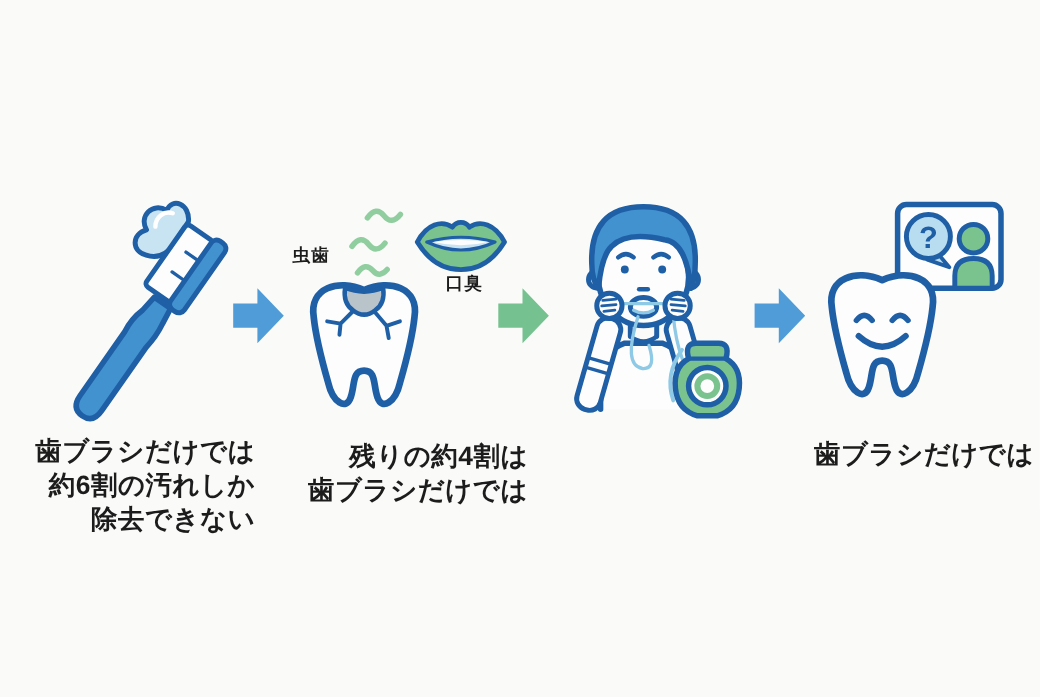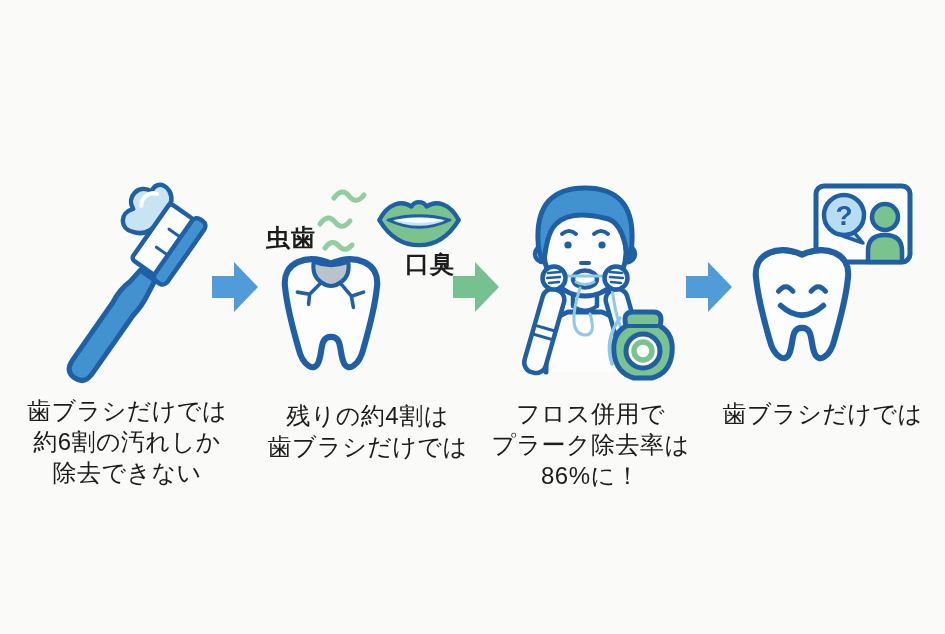--- a/index.html
+++ b/index.html
@@ -24,32 +24,32 @@
   .fBub{fill:var(--bubble-blue,#b9ddf0);}
   .fG{fill:var(--green,#7ac28e);}
   .fGray{fill:var(--cavity-gray,#b8c4ca);}
   .sLG{stroke:var(--light-green,#90cd9f);fill:none;stroke-linecap:round;}
   .sFloss{stroke:var(--floss-blue,#8ec9e5);fill:none;stroke-linecap:round;}
   .sGreen{stroke:var(--green,#7ac28e);fill:none;stroke-linecap:round;}
   .fDark{fill:var(--outline,#1f5fa6);}
 
   .caption{
     position:absolute;
-    text-align:center;
+    text-align:right;
     font-size:24px;
-    font-weight:400;
+    font-weight:700;
     line-height:31px;
     color:var(--text,#1c1c1c);
     letter-spacing:0.5px;
     white-space:nowrap;
   }
   .caption span{display:block;}
   .ill-label{
     position:absolute;
-    font-size:24px;
+    font-size:16px;
     font-weight:700;
     color:var(--text,#1c1c1c);
     letter-spacing:1px;
     white-space:nowrap;
   }
   .bubble-q{
     font-weight:700;
     font-size:28px;
     font-family:"Liberation Sans","DejaVu Sans",sans-serif;
   }
@@ -178,22 +178,17 @@
 
   <div class="caption" style="left:22px;top:395px;width:210px;">
     <span>歯ブラシだけでは</span>
     <span>約6割の汚れしか</span>
     <span>除去できない</span>
   </div>
   <div class="caption" style="left:255px;top:400px;width:225px;">
     <span>残りの約4割は</span>
     <span>歯ブラシだけでは</span>
   </div>
-  <div class="caption" style="left:473px;top:398px;width:235px;">
-    <span>フロス併用で</span>
-    <span>プラーク除去率は</span>
-    <span>86%に！</span>
-  </div>
   <div class="caption" style="left:705px;top:398px;width:235px;">
     <span>歯ブラシだけでは</span>
   </div>
 
 </div>
 
 </body></html>

